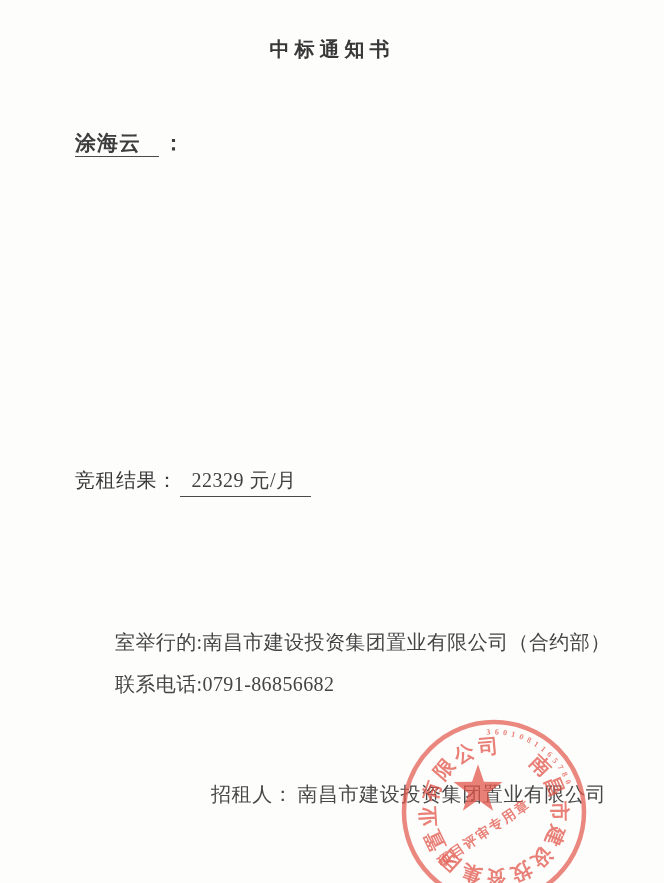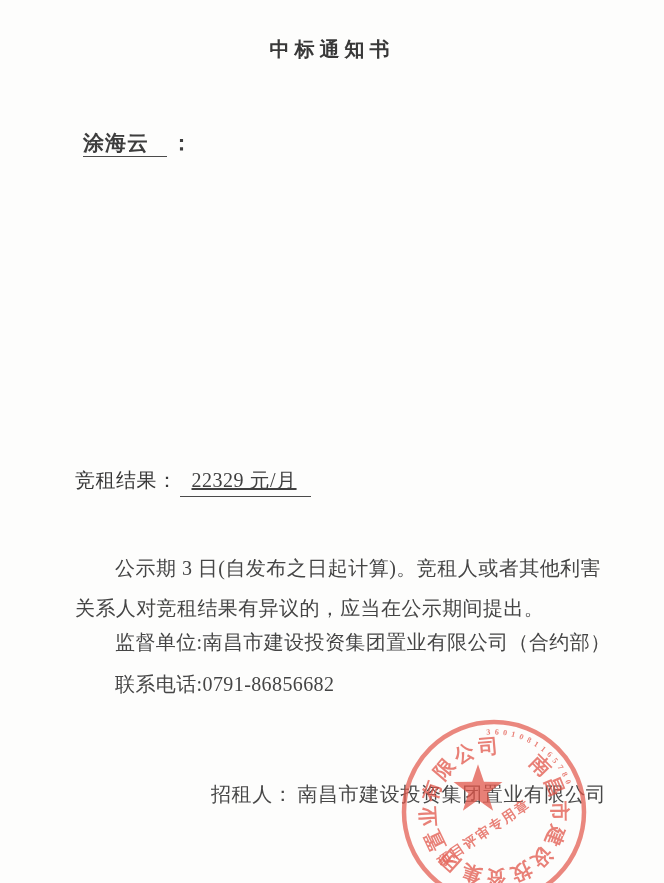--- a/index.html
+++ b/index.html
@@ -22,21 +22,20 @@
     letter-spacing:5px;color:#383838;
   }
   .addressee-line{
     position:absolute;top:129px;left:75px;
     font-size:21px;font-weight:bold;color:#3d3d3d;
     letter-spacing:1px;
   }
   .addressee-name{
     border-bottom:1.6px solid #4a4a4a;
     padding:0 18px 1px 0;
-    margin-left:8px;
   }
   .addressee-colon{margin-left:4px;}
   .body-par{
     position:absolute;left:75px;width:526px;
     font-size:20px;line-height:40px;
     text-align:justify;letter-spacing:.4px;
     margin:0;
   }
   .par1{top:158px;text-indent:2em;}
   .emph{
@@ -47,21 +46,21 @@
   }
   .result-line{
     position:absolute;top:467px;left:75px;
     font-size:20px;letter-spacing:.5px;
   }
   .result-label{font-weight:normal;color:#383838;}
   .result-value{
     display:inline-block;
     border-bottom:1.4px solid #4a4a4a;
     padding:0 14px 2px 12px;
-    margin-left:2px;color:#404040;text-decoration:underline;
+    margin-left:2px;color:#404040;
   }
   .notice-par{top:548px;text-indent:2em;}
   .supervisor-line{
     position:absolute;top:629px;left:115px;
     font-size:20px;letter-spacing:.4px;
   }
   .phone-line{
     position:absolute;top:671px;left:115px;
     font-size:20px;letter-spacing:.4px;
   }
@@ -95,23 +94,22 @@
 
   <div class="addressee-line">
     <span class="addressee-name">涂海云</span><span class="addressee-colon">：</span>
   </div>
 
 
   <div class="result-line">
     <span class="result-label">竞租结果：</span><span class="result-value">22329 元/月</span>
   </div>
 
-  <p class="body-par notice-par">公示期 3 日(自发布之日起计算)。竞租人或者其他利害关系人对竞租结果有异议的，应当在公示期间提出。</p>
 
-  <div class="supervisor-line">监督单位:南昌市建设投资集团置业有限公司（合约部）</div>
+  <div class="supervisor-line">室举行的:南昌市建设投资集团置业有限公司（合约部）</div>
 
   <div class="phone-line">联系电话:0791-86856682</div>
 
   <div class="signature-line">
     <span class="sig-label">招租人：</span><span>南昌市建设投资集团置业有限公司</span>
   </div>
 
 
   <svg class="seal" viewBox="-100 -100 200 200" xmlns="http://www.w3.org/2000/svg">
     <circle id="seal-ring" cx="0" cy="0" r="90" fill="none" stroke-width="4.5" stroke-opacity="0.8" stroke="#e2564a"></circle>

